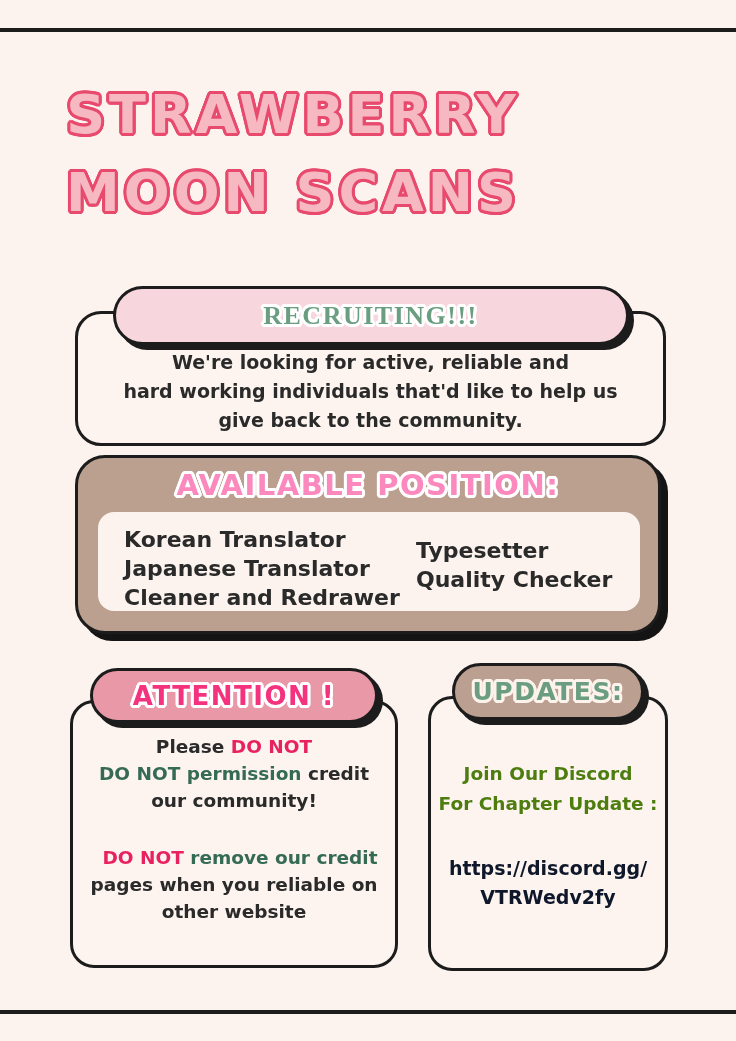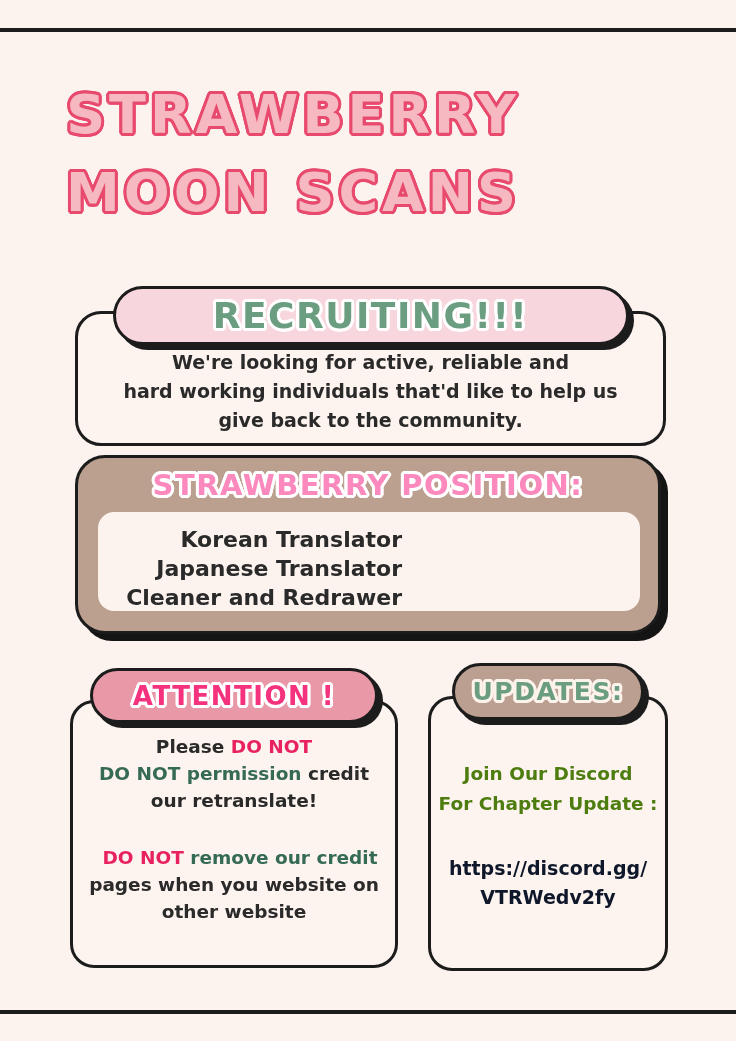--- a/index.html
+++ b/index.html
@@ -50,32 +50,32 @@
     position:absolute;left:50%;transform:translateX(-50%);
     display:flex;align-items:center;justify-content:center;
     border:3px solid #1c1c1c;border-radius:30px;
     box-shadow:5px 5px 0 #1c1c1c;
     z-index:2;white-space:nowrap;
   }
 
   
   .recruit-card{left:75px;top:311px;width:585px;height:129px;}
   .recruit-pill{top:-28px;width:510px;height:53px;background:#f8d6dd;}
-  .recruit-pill .txt{font-size:36px;letter-spacing:1.5px;color:#6b9e80;}
+  .recruit-pill .txt{font-size:26px;letter-spacing:1.5px;color:#6b9e80;font-family:Liberation Serif, serif;}
   .recruit-body{margin-top:34px;text-align:center;font-size:19px;line-height:29px;}
 
   
   .avail-card{left:75px;top:455px;width:580px;height:173px;background:#bba08f;border-radius:30px;box-shadow:7px 7px 0 #141414;}
   .avail-heading{margin-top:10px;text-align:center;font-size:29px;letter-spacing:1.5px;color:#fb89bd;}
   .avail-inner{
     position:absolute;left:20px;right:18px;top:54px;bottom:20px;
     background:#fcf3ee;border-radius:16px;display:flex;
   }
   .avail-col{font-size:22px;line-height:29px;}
-  .avail-col.left{padding:13px 0 16px 26px;width:278px;text-align:right;}
+  .avail-col.left{padding:13px 0 16px 26px;width:278px;}
   .avail-col.right{padding:24px 0 0 14px;}
   .avail-col div{white-space:nowrap;}
 
   
   .attn-card{left:70px;top:700px;width:322px;height:262px;border-radius:24px;}
   .attn-pill{top:-35px;width:282px;height:49px;background:#e898a7;}
   .attn-pill .txt{font-size:26px;letter-spacing:1.5px;color:#f5327d;}
   .attn-body{margin-top:30px;text-align:center;font-size:18.5px;line-height:27px;}
   .attn-group2{margin-top:30px;padding-left:12px;}
   .t-black{color:#2a2a2a;}
@@ -108,40 +108,44 @@
       <span class="txt outline-white">RECRUITING!!!</span>
     </div>
     <div class="recruit-body">
       <div>We're looking for active, reliable and</div>
       <div>hard working individuals that'd like to help us</div>
       <div>give back to the community.</div>
     </div>
   </div>
 
   <div class="card avail-card">
-    <div class="avail-heading outline-white">STRAWBERRY POSITION:</div>
+    <div class="avail-heading outline-white">AVAILABLE POSITION:</div>
     <div class="avail-inner">
       <div class="avail-col left">
         <div>Korean Translator</div>
         <div>Japanese Translator</div>
         <div>Cleaner and Redrawer</div>
+      </div>
+      <div class="avail-col right">
+        <div>Typesetter</div>
+        <div>Quality Checker</div>
       </div>
     </div>
   </div>
 
   <div class="card attn-card">
     <div class="pill attn-pill">
       <span class="txt outline-white">ATTENTION !</span>
     </div>
     <div class="attn-body">
       <div><span class="t-black">Please </span><span class="t-crimson">DO NOT</span></div>
       <div><span class="t-green">DO NOT permission</span><span class="t-black"> credit</span></div>
-      <div class="t-black">our retranslate!</div>
+      <div class="t-black">our community!</div>
       <div class="attn-group2"><span class="t-crimson">DO NOT</span><span class="t-green"> remove our credit</span></div>
-      <div class="t-black">pages when you website on</div>
+      <div class="t-black">pages when you reliable on</div>
       <div class="t-black">other website</div>
     </div>
   </div>
 
   <div class="card upd-card">
     <div class="pill upd-pill">
       <span class="txt outline-cream">UPDATES:</span>
     </div>
     <div class="upd-body">
       <div class="upd-gold">Join Our Discord</div>

